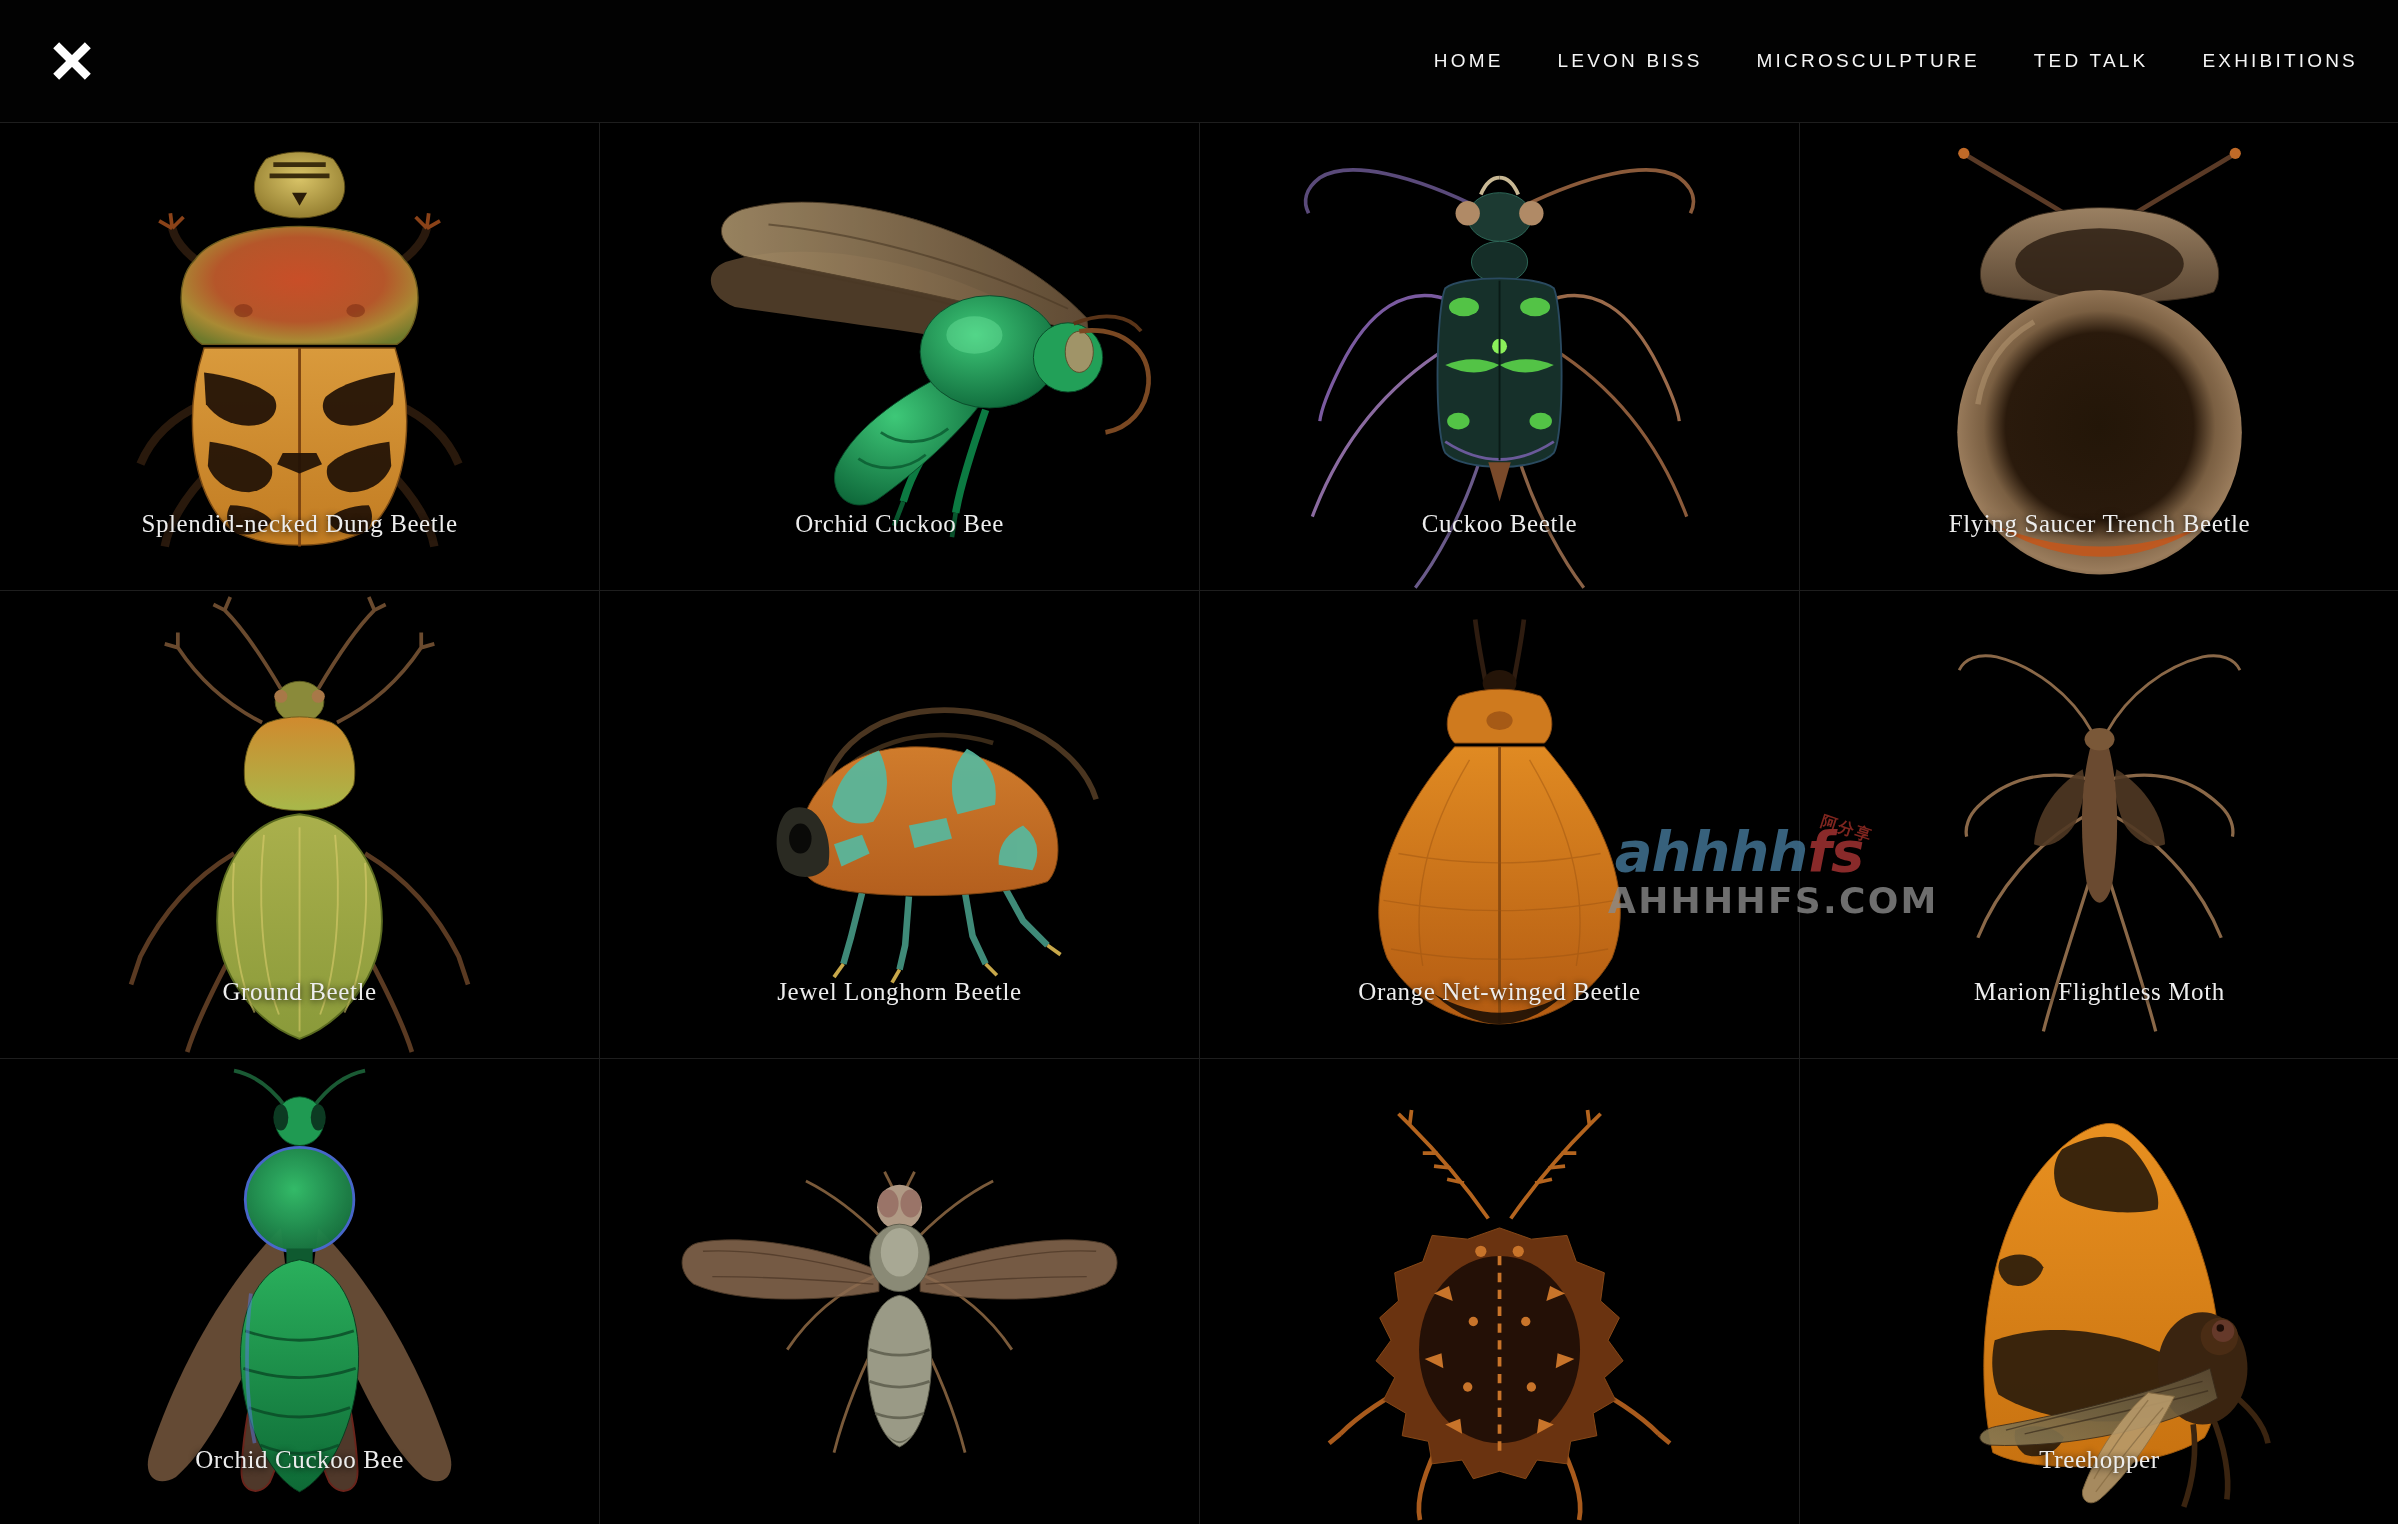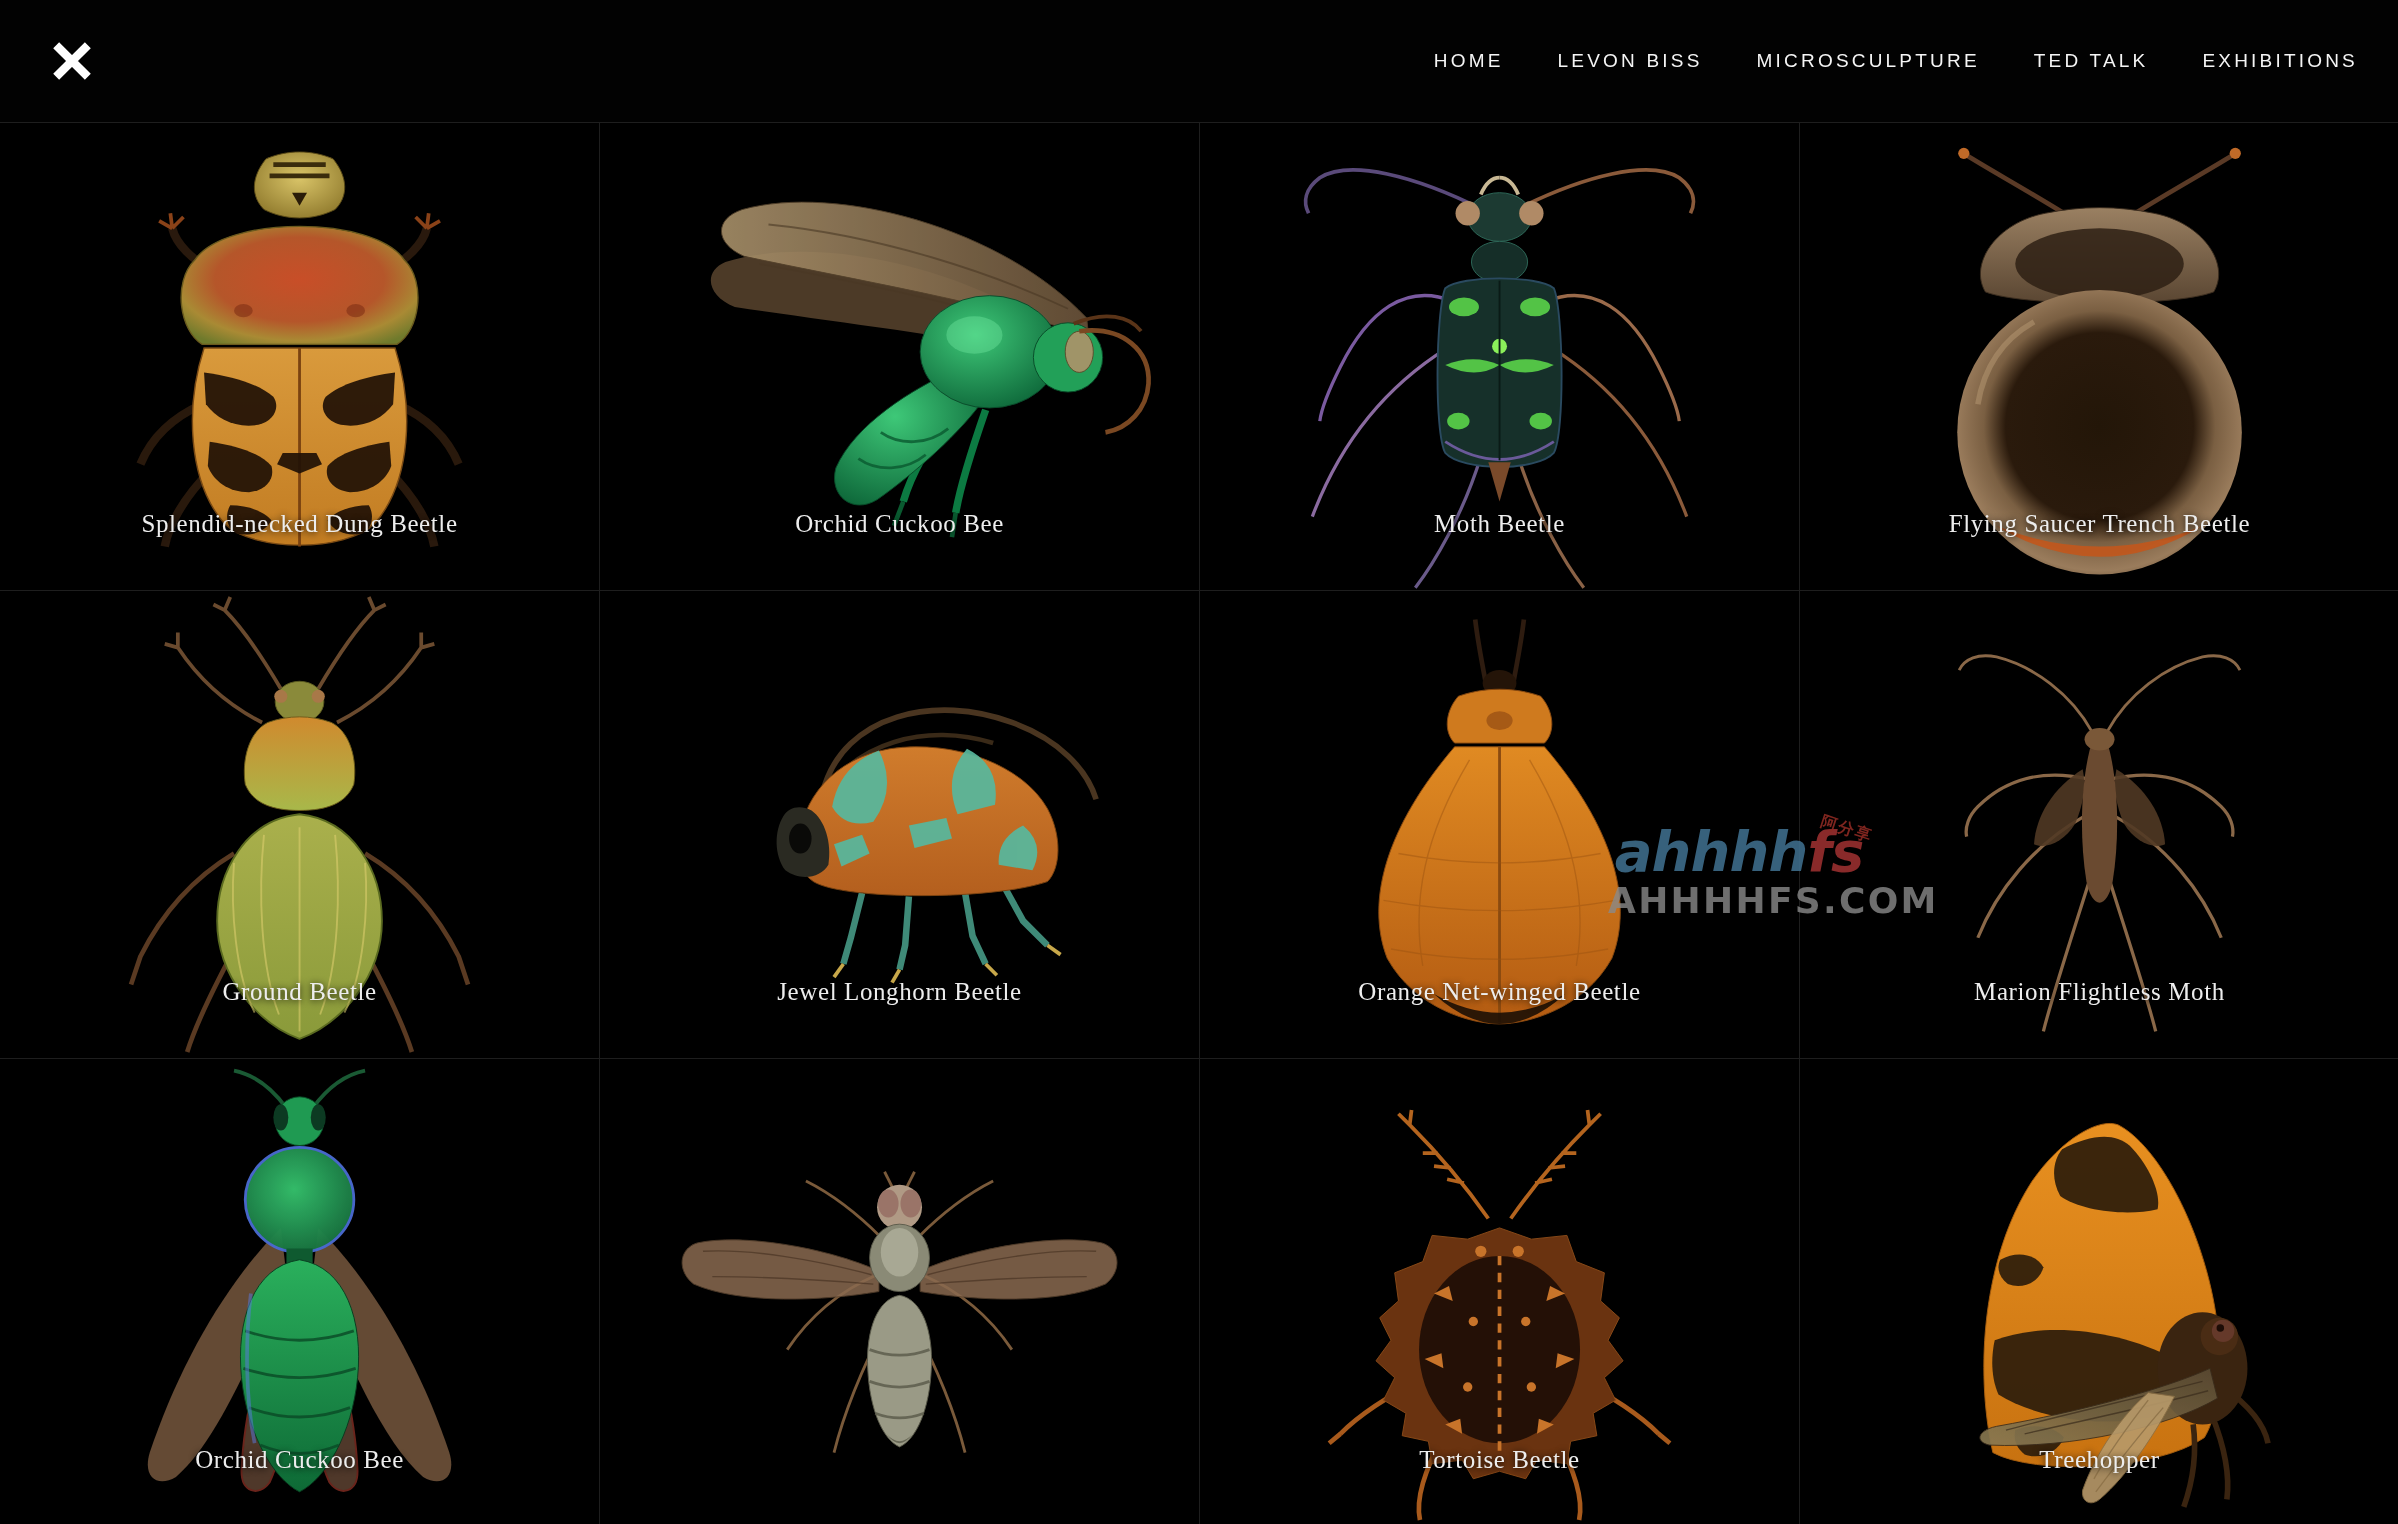--- a/index.html
+++ b/index.html
@@ -177,21 +177,21 @@
             <ellipse cx="358" cy="196" rx="16" ry="10"></ellipse>
           <path d="M262,258 q30,-12 58,0 q-26,16 -58,0 z"></path>
             <path d="M378,258 q-30,-12 -58,0 q26,16 58,0 z"></path>
           <ellipse cx="276" cy="318" rx="12" ry="9"></ellipse>
             <ellipse cx="364" cy="318" rx="12" ry="9"></ellipse>
         </g>
         <circle cx="320" cy="238" r="8" fill="#8af05a"></circle>
         <path d="M320,168 V360" stroke="#0a1a16" stroke-width="2"></path>
         <path d="M308,362 L320,404 L332,362 Z" fill="#7a4a2a"></path>
       </svg>
-      <figcaption>Moth Beetle</figcaption>
+      <figcaption>Cuckoo Beetle</figcaption>
     </figure>
 
     <figure class="cell">
       <svg viewBox="0 0 640 498">
         <defs>
           <radialGradient id="g4r" cx="50%" cy="48%" r="55%">
             <stop offset="0%" stop-color="#231608"></stop>
               <stop offset="60%" stop-color="#2a1a0c"></stop>
             <stop offset="74%" stop-color="#7a5f42"></stop>
               <stop offset="92%" stop-color="#9a7c5c"></stop>
@@ -433,21 +433,20 @@
           <path d="M240,320 l18,-6 2,16 z"></path>
             <path d="M400,320 l-18,-6 -2,16 z"></path>
           <path d="M262,390 l16,-6 2,16 z"></path>
             <path d="M378,390 l-16,-6 -2,16 z"></path>
           <circle cx="292" cy="280" r="5"></circle>
             <circle cx="348" cy="280" r="5"></circle>
           <circle cx="286" cy="350" r="5"></circle>
             <circle cx="354" cy="350" r="5"></circle>
         </g>
       </svg>
-      <figcaption>Tortoise Beetle</figcaption>
     </figure>
 
     <figure class="cell">
       <svg viewBox="0 0 640 498">
         <defs>
           <linearGradient id="g12c" x1="0" y1="0" x2="0" y2="1">
             <stop offset="0%" stop-color="#e89020"></stop>
               <stop offset="100%" stop-color="#c87210"></stop>
           </linearGradient>
           <linearGradient id="g12w" x1="1" y1="0" x2="0" y2="1">

